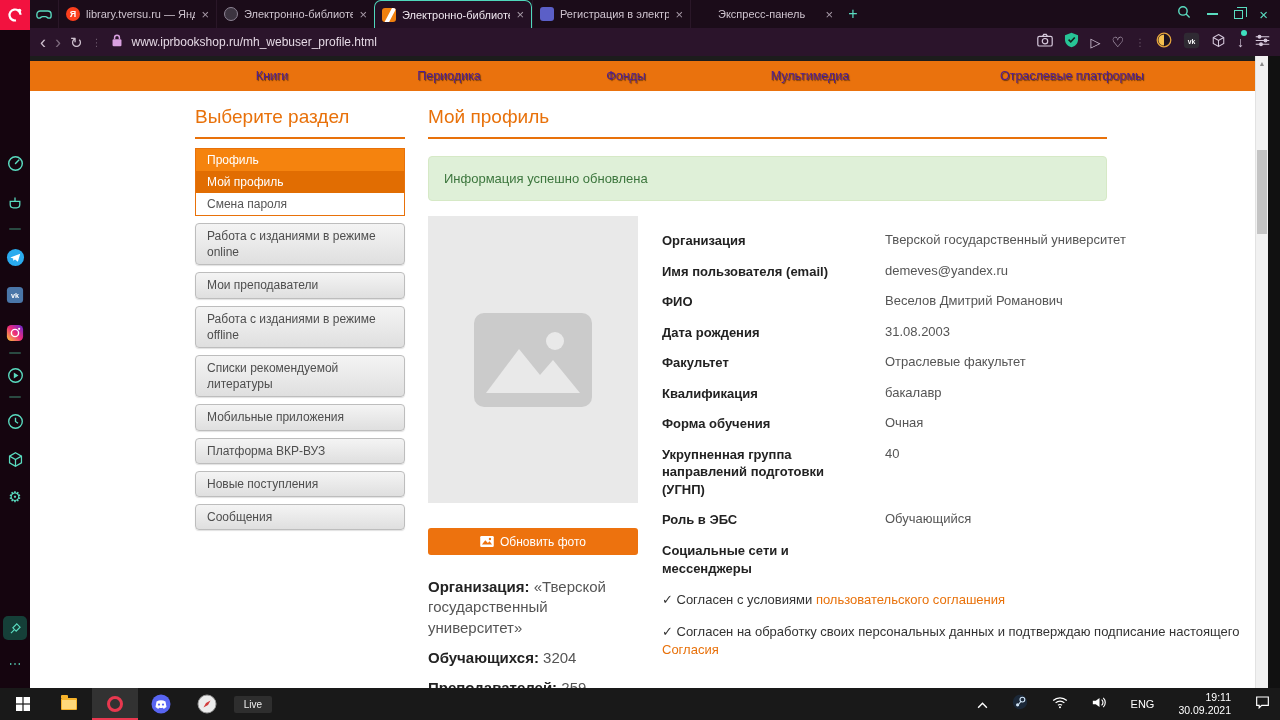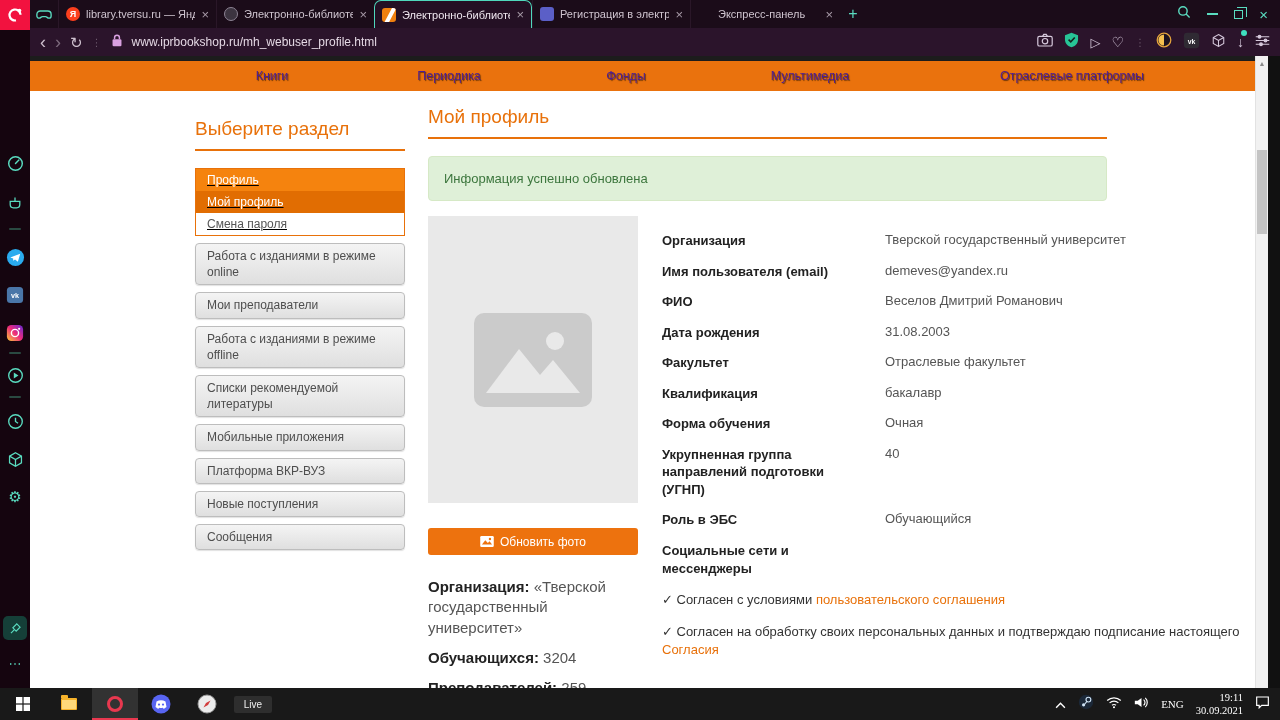--- a/index.html
+++ b/index.html
@@ -49,25 +49,25 @@
   
   .viewport { position:absolute; left:30px; top:56px; width:1238px; height:632px; background:#fff; overflow:hidden; }
   .site-strip { height:5px; background:#1c1c1c; }
   .site-nav { height:30px; background:#ea720d; position:relative; }
   .nav-item { position:absolute; top:0; height:30px; line-height:30px; transform:translateX(-50%); color:#4c1d95; font-size:12.5px; text-shadow:1px 1px 1px rgba(0,0,0,.55); cursor:pointer; white-space:nowrap; }
 
   .scrollbar { position:absolute; right:0; top:0; width:13px; height:632px; background:#f1f1f1; border-left:1px solid #e2e2e2; }
   .scroll-up { height:14px; display:flex; align-items:center; justify-content:center; color:#8a8a8a; font-size:7px; }
   .scroll-thumb { position:absolute; left:1px; right:1px; top:94px; height:84px; background:#c4c4c4; }
 
-  .sidebar-col { position:absolute; left:165px; top:62px; width:210px; }
+  .sidebar-col { position:absolute; left:165px; top:50px; width:210px; }
   .main-col { position:absolute; left:398px; top:50px; width:679px; }
   .sec-title { color:#e8710a; font-size:19px; padding-bottom:9px; border-bottom:2px solid #e8710a; }
 
-  .group { margin-top:17px; border:1px solid #e8710a;text-decoration:underline; }
+  .group { margin-top:9px; border:1px solid #e8710a; }
   .g-row { padding:4px 11px; font-size:12px; cursor:pointer; }
   .g-orange { background:#f5830e; color:#fff; }
   .g-orange-dark { background:#e16d02; color:#fff; }
   .g-white { background:#fff; color:#555; }
   .side-btn { margin-top:7px; background:linear-gradient(#f4f4f4,#dfdfdf); border:1px solid #bdbdbd; border-radius:4px; padding:4px 11px; font-size:12px; color:#4e4e4e; line-height:1.35; box-shadow:0 1px 1px rgba(0,0,0,.12); cursor:pointer; }
 
   .alert { margin-top:17px; background:#dff0d8; border:1px solid #d6e9c6; border-radius:4px; padding:14px 15px; color:#3c763d; font-size:13px; }
 
   .profile-row { display:flex; margin-top:15px; position:relative; }
   .photo-col { width:210px; flex:none; }
@@ -84,21 +84,21 @@
   .fvalue { margin-left:53px; color:#555; }
   .agree { font-size:13px; color:#333; margin-top:14px; line-height:1.4; width:620px; }
   .agree a { color:#e8710a; text-decoration:none; cursor:pointer; }
 
   
   .taskbar { position:absolute; left:0; bottom:0; width:1280px; height:32px; background:#191919; display:flex; align-items:center; }
   .tb-app { width:46px; height:32px; display:flex; align-items:center; justify-content:center; cursor:pointer; }
   .tb-app.active { background:#323232; box-shadow:inset 0 -2px 0 #e8384f; }
   .opera-ring { width:16px; height:16px; border:3px solid #e8384f; border-radius:50%; }
   .live-badge { background:#2e2e2e; color:#eee; font-size:10px; padding:3px 10px; border-radius:2px; }
-  .tray { margin-left:auto; display:flex; align-items:center; gap:12px; padding-right:10px; color:#fff;font-family:Liberation Serif, serif; }
+  .tray { margin-left:auto; display:flex; align-items:center; gap:24px; padding-right:10px; color:#fff; }
   .tray-lang { font-size:11px; }
   .tb-clock { font-size:10.5px; text-align:right; line-height:1.25; }
   .folder-ic { width:16px; height:12px; background:#f7b32b; border-radius:1px; position:relative; }
   .folder-ic::before { content:""; position:absolute; left:0; top:-3px; width:7px; height:3px; background:#f7b32b; border-radius:1px 1px 0 0; }
   .folder-ic::after { content:""; position:absolute; left:1px; top:2px; right:1px; bottom:1px; background:#ffd97a; }
 </style>
 </head>
 <body>
 
 <div class="screen">

